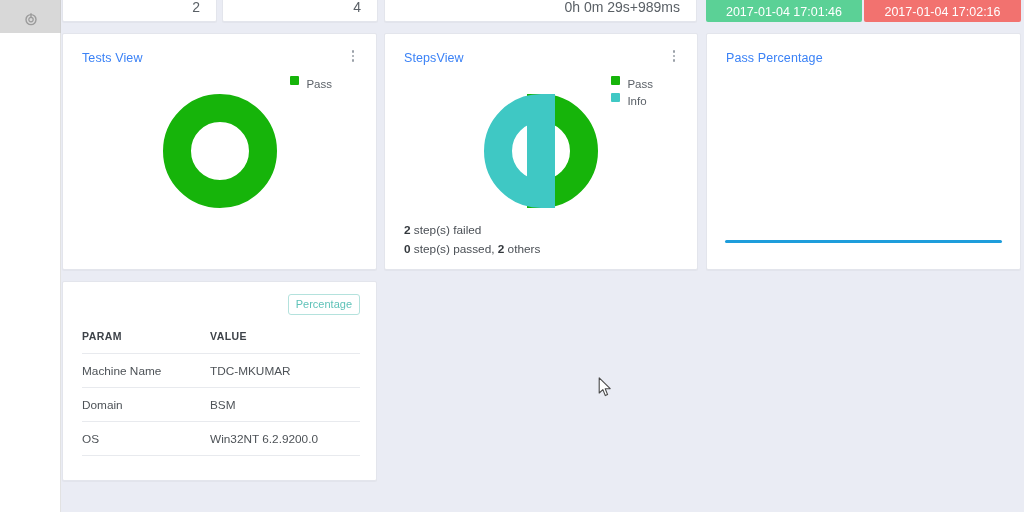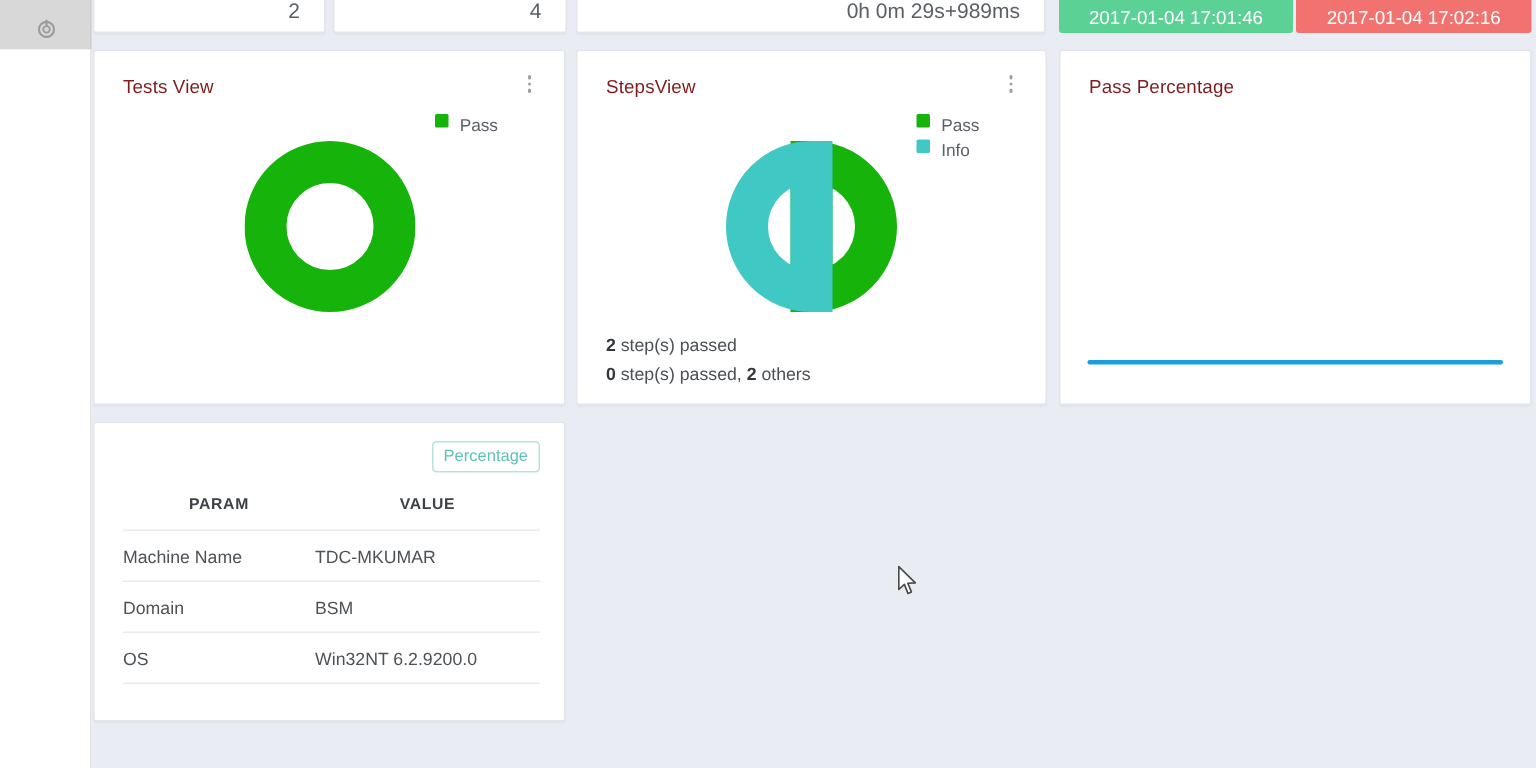--- a/index.html
+++ b/index.html
@@ -50,21 +50,21 @@
     position: absolute;
     background: #ffffff;
     border: 1px solid #e3e5ec;
     border-radius: 2px;
     box-shadow: 0 1px 1px rgba(0,0,0,0.035);
   }
   .card-title {
     position: absolute;
     left: 19px; top: 17px;
     font-size: 12.5px;
-    color: #7f1d1d;
+    color: #3b82f6;
     letter-spacing: .1px;
   }
   .kebab {
     position: absolute;
     right: 16px; top: 16px;
     width: 14px; height: 16px;
     cursor: pointer;
   }
   .kebab i {
     display: block;
@@ -165,21 +165,21 @@
     cursor: pointer;
   }
   table.env {
     position: absolute;
     left: 19px; top: 48px;
     width: 278px;
     border-collapse: collapse;
     font-size: 11.8px;
   }
   table.env th {
-    text-align: center;
+    text-align: left;
     font-size: 10.5px;
     letter-spacing: .45px;
     color: #3d4248;
     font-weight: 700;
     padding: 0 0 11px 0;
     border-bottom: 1px solid #e8eaee;
   }
   table.env td {
     color: #4d5257;
     padding: 10px 0 9px 0;
@@ -282,21 +282,21 @@
       <svg class="donut" width="114" height="118" viewBox="0 0 114 118" aria-hidden="true">
 
         <path d="M57 16 A43 43 0 0 1 57 102 Z" fill="none" stroke="#16b40a" stroke-width="28"></path>
 
         <path d="M57 102 A43 43 0 0 1 57 16 Z" fill="none" stroke="#3fc8c4" stroke-width="28"></path>
       </svg>
     </div>
 
     <div class="summary">
       <div>
-        <b>2</b><span> step(s) passed</span>
+        <b>2</b><span> step(s) failed</span>
       </div>
       <div>
         <b>0</b><span> step(s) passed, </span><b>2</b><span> others</span>
       </div>
     </div>
   </div>
 
   <div class="card" style="left:706px; top:33px; width:315px; height:237px;">
 
     <div class="card-title">Pass Percentage</div>

